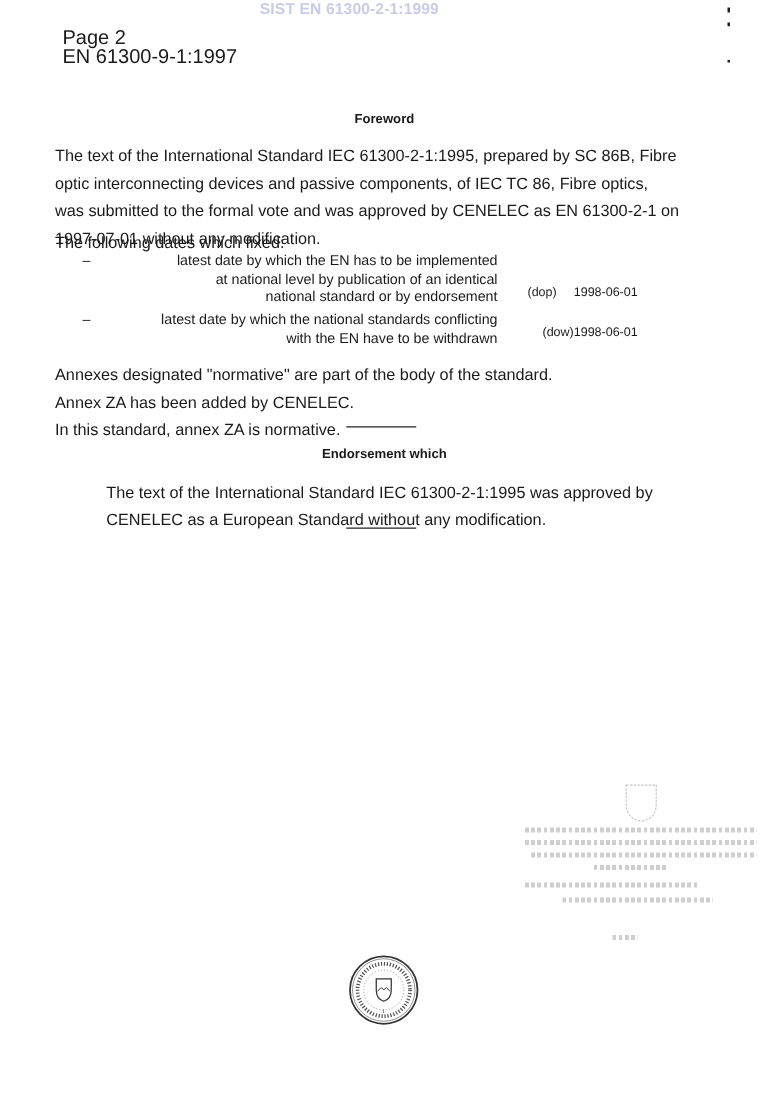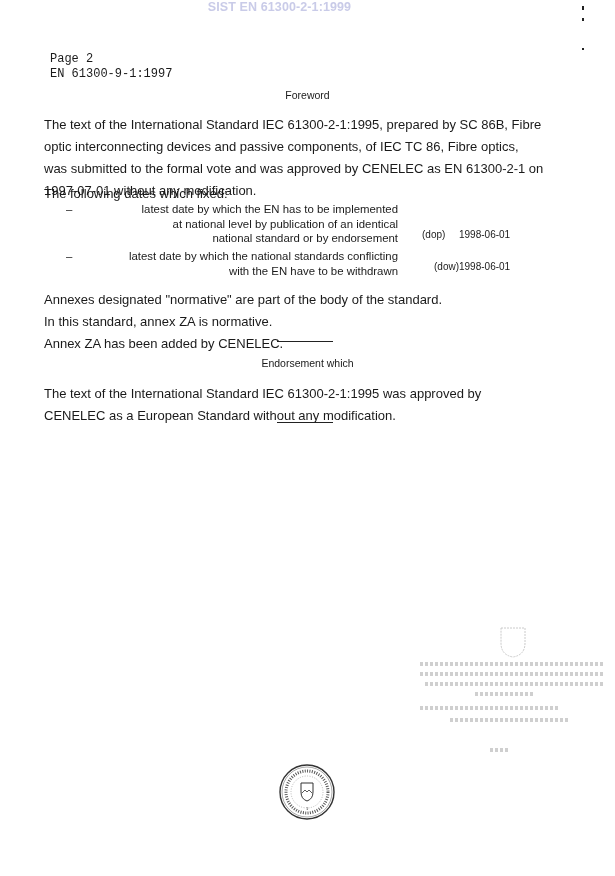--- a/index.html
+++ b/index.html
@@ -7,24 +7,24 @@
     width: 615px; height: 876px; position: relative; overflow: hidden;
     font-family: "Liberation Sans", "DejaVu Sans", sans-serif;
     color: #1a1a1a;
   }
   .watermark {
     position: absolute; top: 0px; left: 0; width: 559px; text-align: center;
     font-weight: bold; font-size: 12.5px; color: #c9cbe8; letter-spacing: 0.1px;
   }
   .edge-marks { position: absolute; left: 581px; top: 4px; width: 6px; height: 52px; }
   .edge-marks span { position: absolute; left: 1px; width: 2px; background: #222; }
-  .page-header { position: absolute; left: 50px; top: 52px; font-size: 12px; line-height: 14.5px; font-family: Liberation Mono, monospace; }
+  .page-header { position: absolute; left: 50px; top: 24px; font-size: 16px; line-height: 14.5px; }
   .heading {
     position: absolute; left: 0; width: 615px; text-align: center;
-    font-weight: normal; font-size: 10.5px;
+    font-weight: bold; font-size: 10.5px;
   }
   .para { position: absolute; left: 44px; width: 500px; font-size: 13px; line-height: 22px; }
   .list-item { position: absolute; left: 66px; font-size: 11.4px; line-height: 14.6px; }
   .list-item .dash { position: absolute; left: 0; }
   .list-item .text { position: absolute; left: 12px; width: 320px; white-space: pre-line; text-align: right; }
   .date-code { position: absolute; font-size: 10px; white-space: nowrap; }
   .rule { position: absolute; left: 277px; width: 56px; height: 1px; background: #222; }
   .stamp-block { position: absolute; left: 415px; top: 620px; width: 195px; height: 140px; opacity: 0.35; }
   .stamp-line { position: absolute; height: 4px; background: repeating-linear-gradient(90deg,#777 0 3px,transparent 3px 5px); }
   .seal { position: absolute; left: 278px; top: 763px; width: 58px; height: 58px; }
@@ -63,29 +63,29 @@
 <div class="list-item" style="top:249px;">
   <span class="dash">–</span>
   <span class="text">latest date by which the national standards conflicting
 with the EN have to be withdrawn</span>
 </div>
 <div class="date-code" style="left:434px;top:261px;">(dow)</div>
 <div class="date-code" style="left:459px;top:261px;">1998-06-01</div>
 
 <div class="para" style="top:289px;">
   <div>Annexes designated "normative" are part of the body of the standard.</div>
+  <div>Annex ZA has been added by CENELEC.</div>
   <div>In this standard, annex ZA is normative.</div>
-  <div>Annex ZA has been added by CENELEC.</div>
 </div>
 
 <div class="rule" style="top:341px;"></div>
 
 <div class="heading" style="top:357px;">Endorsement which</div>
 
-<div class="para" style="top:383px;width:495px;">The text of the International Standard IEC 61300-2-1:1995 was approved by CENELEC as a European Standard without any modification.</div>
+<div class="para" style="top:383px;width:495px;margin-left:41px;">The text of the International Standard IEC 61300-2-1:1995 was approved by CENELEC as a European Standard without any modification.</div>
 
 <div class="rule" style="top:422px;"></div>
 
 <div class="stamp-block">
   <svg width="30" height="34" style="position:absolute;left:83px;top:5px;">
     <path d="M3 3 L27 3 L27 18 Q27 30 15 32 Q3 30 3 18 Z" fill="none" stroke="#666" stroke-width="1" stroke-dasharray="2 1"></path>
   </svg>
   <div class="stamp-line" style="left:5px;top:42px;width:185px;"></div>
   <div class="stamp-line" style="left:5px;top:52px;width:185px;"></div>
   <div class="stamp-line" style="left:10px;top:62px;width:180px;"></div>

